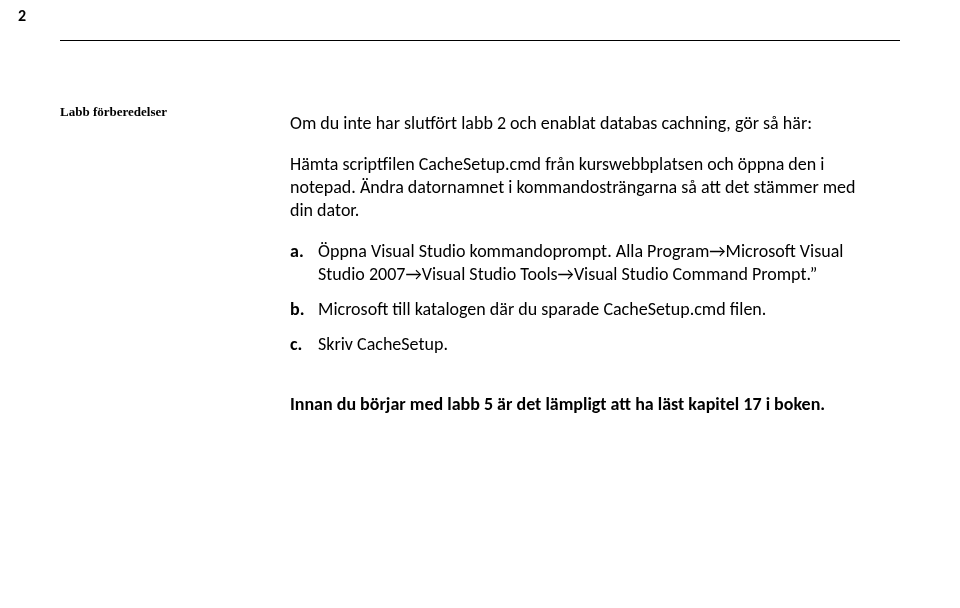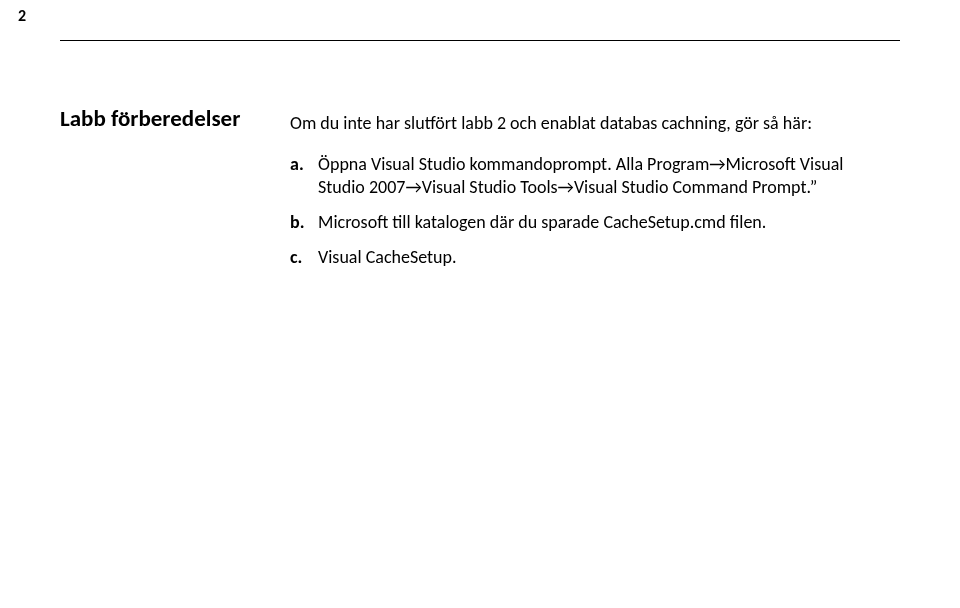--- a/index.html
+++ b/index.html
@@ -41,21 +41,22 @@
     right: 80px;
   }
   .row {
     display: flex;
     align-items: flex-start;
   }
   .leftcol {
     width: 230px;
     flex: 0 0 230px;
     font-weight: bold;
-    font-size: 23px;
+    font-size: 13px;
+    font-family: Liberation Serif, serif;
   }
   .rightcol {
     flex: 1;
     font-size: 18px;
     line-height: 1.28;
   }
   .para {
     margin: 8px 0 18px 0;
   }
   .ol {
@@ -87,30 +88,32 @@
 
 <div class="page">
   <div class="pagenum">2</div>
   <div class="rule"></div>
 
   <div class="content">
     <div class="row">
       <div class="leftcol">Labb förberedelser</div>
       <div class="rightcol">
         <p class="para">Om du inte har slutfört labb 2 och enablat databas cachning, gör så här:</p>
+        <p class="para">Hämta scriptfilen CacheSetup.cmd från kurswebbplatsen och öppna den i notepad. Ändra datornamnet i kommandosträngarna så att det stämmer med din dator.</p>
         <ul class="ol">
           <li>
             <span class="marker">a.</span>
             <span class="text">Öppna Visual Studio kommandoprompt. Alla Program→Microsoft Visual Studio 2007→Visual Studio Tools→Visual Studio Command Prompt.”</span>
           </li>
           <li>
             <span class="marker">b.</span>
             <span class="text">Microsoft till katalogen där du sparade CacheSetup.cmd filen.</span>
           </li>
           <li>
             <span class="marker">c.</span>
-            <span class="text">Visual CacheSetup.</span>
+            <span class="text">Skriv CacheSetup.</span>
           </li>
         </ul>
+        <p class="footer-para">Innan du börjar med labb 5 är det lämpligt att ha läst kapitel 17 i boken.</p>
       </div>
     </div>
   </div>
 </div>
 
 </body></html>

